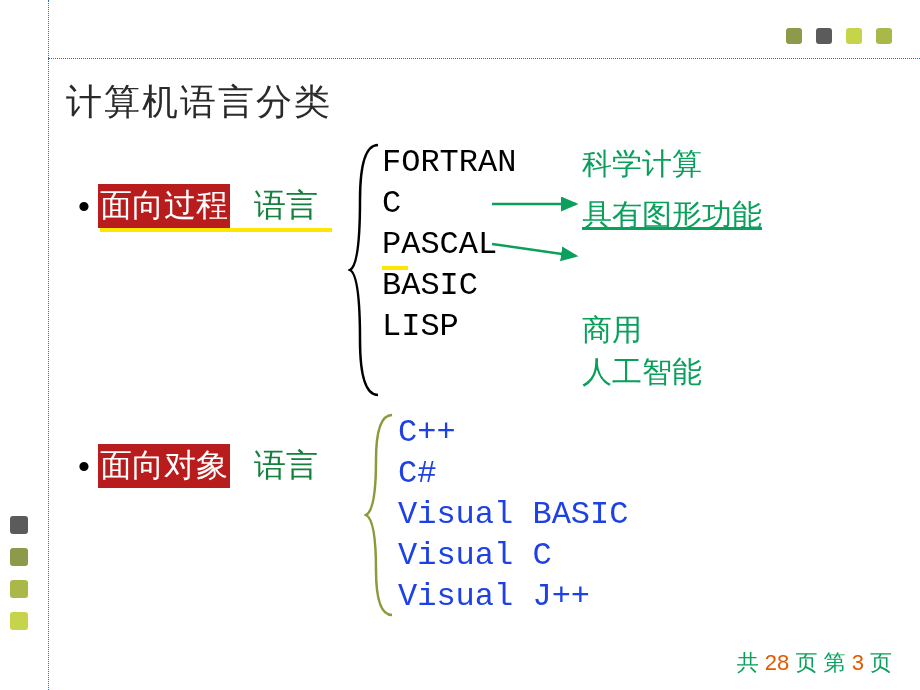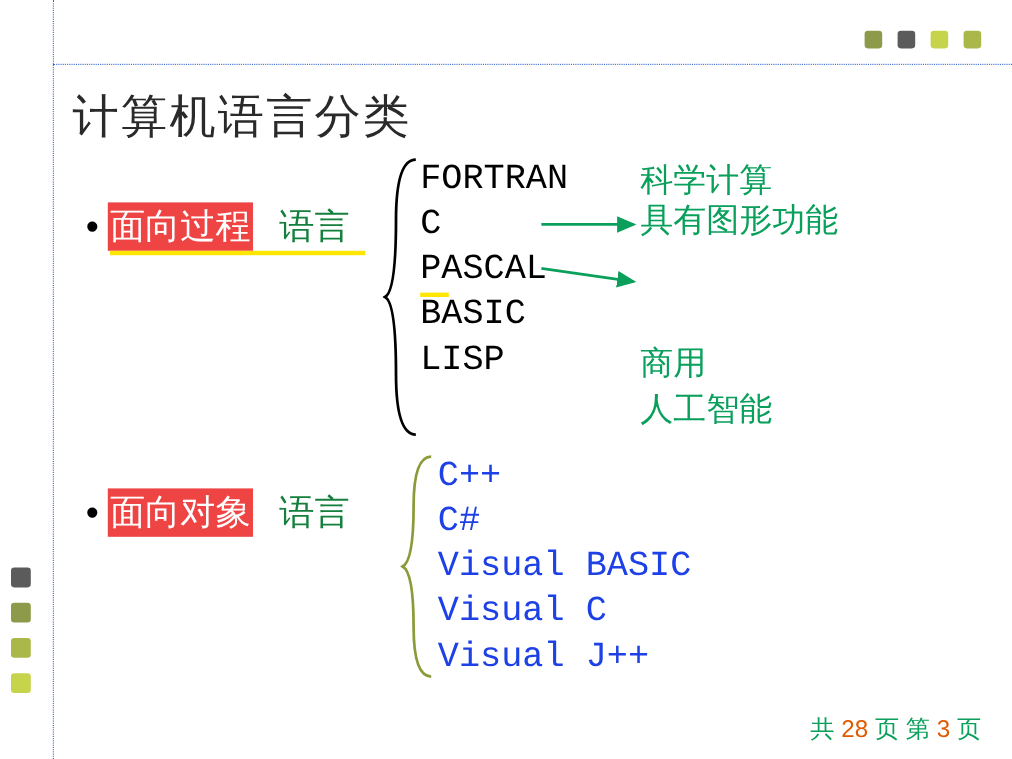--- a/index.html
+++ b/index.html
@@ -57,21 +57,21 @@
     }
     .sq.c1 { background: #8d9a4a; }
     .sq.c2 { background: #5b5b5b; }
     .sq.c3 { background: #c5d44a; }
     .sq.c4 { background: #aab84a; }
 
     .title {
       position: absolute;
       top: 78px;
       left: 66px;
-      font-size: 42px;
+      font-size: 36px;
       color: #2a2a2a;
       letter-spacing: 2px;
     }
 
     .bullet1 {
       position: absolute;
       top: 184px;
       left: 78px;
       display: flex;
       align-items: center;
@@ -84,21 +84,21 @@
       display: flex;
       align-items: center;
       font-size: 32px;
     }
     .dot {
       font-size: 34px;
       margin-right: 8px;
       color: #000;
     }
     .hl {
-      background: #ef4444;
+      background: #b91c1c;
       color: #fff;
       padding: 0px 2px;
     }
     .plain-tail {
       color: #15803d;
       margin-left: 24px;
     }
     .underline-yellow {
       position: absolute;
       height: 4px;
@@ -139,21 +139,21 @@
     }
 
     .purpose {
       position: absolute;
       left: 582px;
       font-size: 30px;
       color: #0aa05c;
       white-space: nowrap;
     }
     .p-fortran { top: 144px; }
-    .p-basic   { top: 180px; }
+    .p-basic   { top: 195px; text-decoration: underline; }
     .p-c       { top: 240px; }
     .p-cobol   { top: 310px; }
     .p-lisp    { top: 352px; }
 
     .arrow-svg {
       position: absolute;
       top: 196px;
       left: 492px;
       pointer-events: none;
     }

